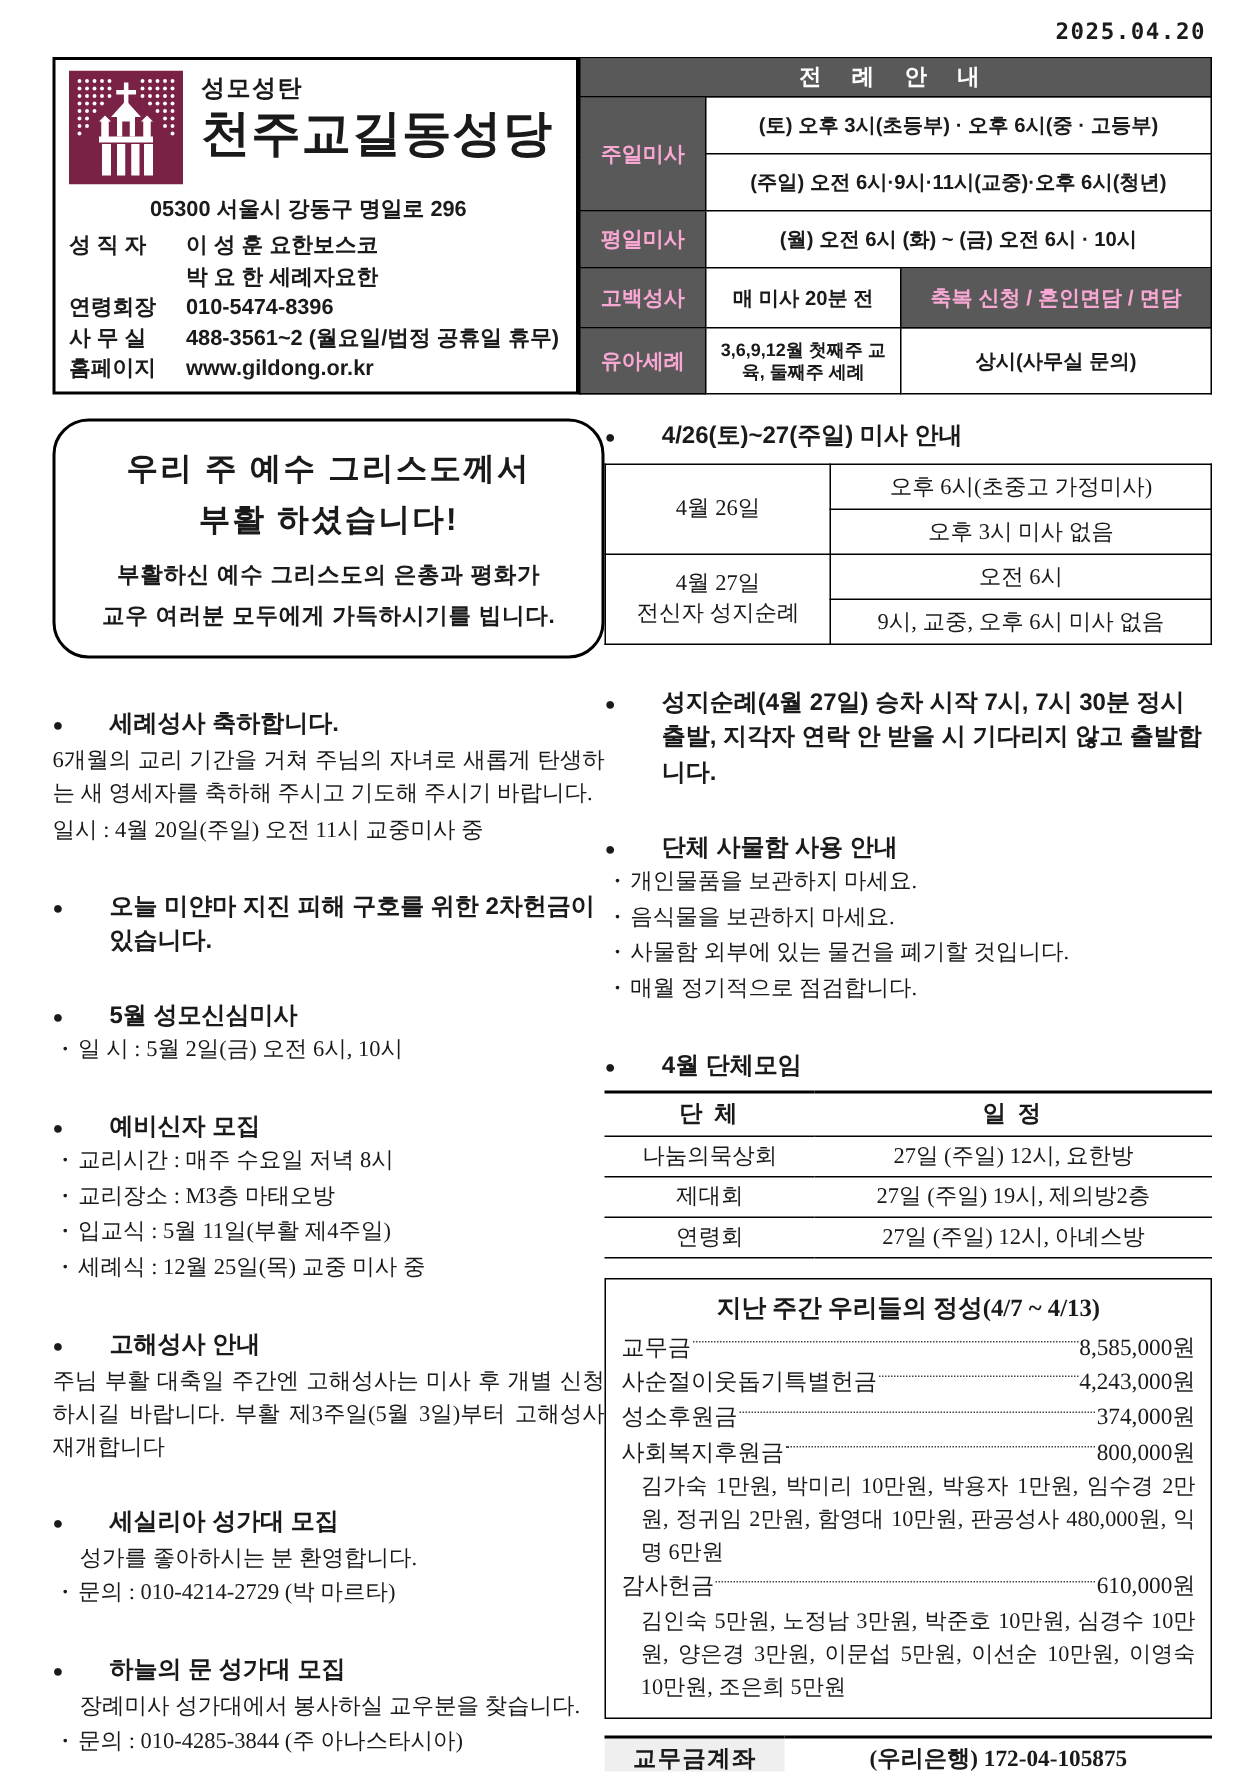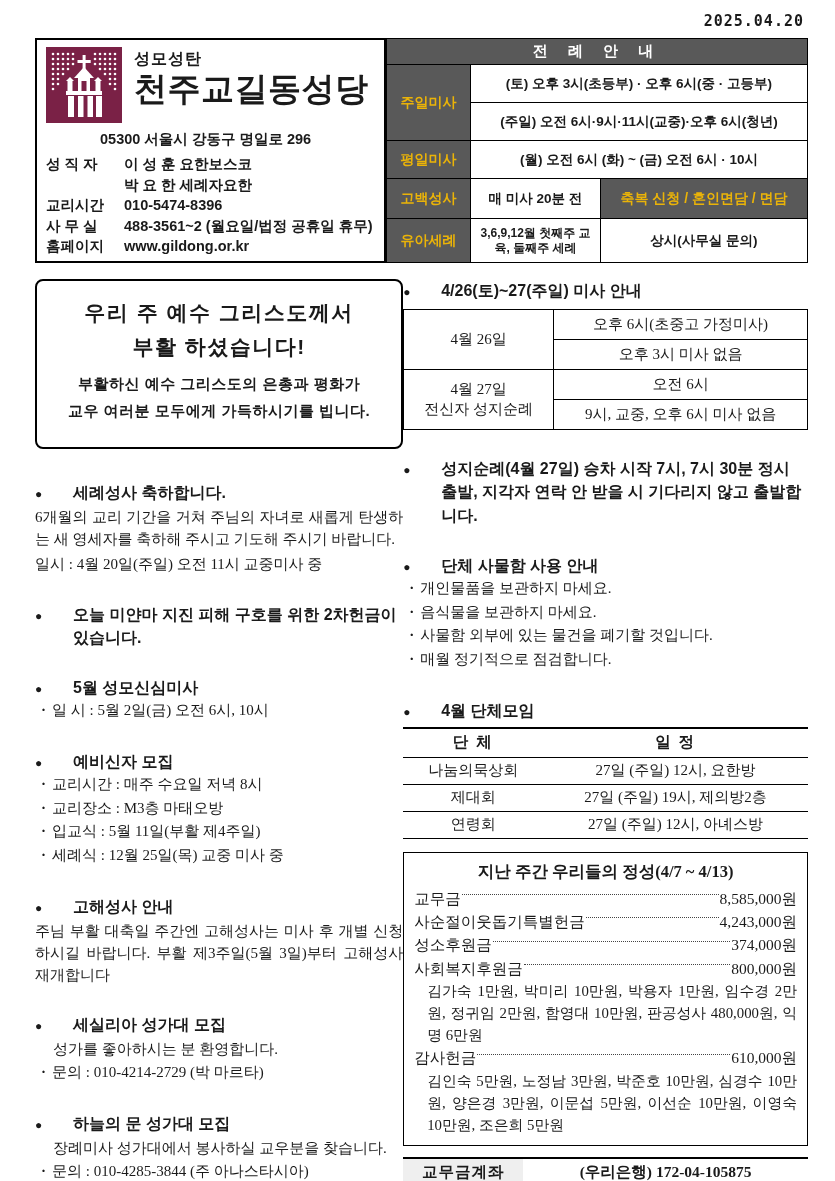--- a/index.html
+++ b/index.html
@@ -21,31 +21,31 @@
   .contact-row { display:flex; font-size:14.5px; line-height:1.42; }
   .contact-label { width:78px; font-weight:700; white-space:pre; }
   .contact-value { font-weight:600; }
 
   table { border-collapse:collapse; table-layout:fixed; }
   .liturgy { width:421px; }
   .liturgy td { border:1.6px solid #000; text-align:center; vertical-align:middle;
     font-size:13.5px; font-weight:600; padding:2px 2px; }
   .liturgy .hdr { background:#595959; color:#fff; font-weight:700; font-size:15px;
     letter-spacing:8px; height:26px; }
-  .liturgy .lbl { background:#595959; color:#eab308; font-weight:700; font-size:14px; }
+  .liturgy .lbl { background:#595959; color:#f9a8d4; font-weight:700; font-size:14px; }
   .liturgy .small { font-size:12px; line-height:1.25; font-weight:600; }
   .r38 { height:38px; } .r40 { height:40px; } .r44 { height:44px; }
 
   
   .columns { display:flex; justify-content:space-between; margin-top:16px; }
   .col-left { width:372px; }
   .col-right { width:409px; }
 
-  .easter-box { border:2.2px solid #000; border-radius:8px; text-align:center;
-    padding:15px 4px 23px; }
+  .easter-box { border:2.2px solid #000; border-radius:24px; text-align:center;
+    padding:15px 4px 13px; }
   .easter-main { font-size:21px; font-weight:800; letter-spacing:1.5px; line-height:1.6; }
   .easter-sub { font-size:15px; font-weight:700; line-height:1.8; margin-top:7px; letter-spacing:0.5px; }
 
   .section { margin-top:27px; }
   .section.first { margin-top:32px; }
   .sec-title { display:flex; font-weight:700; font-size:16px; line-height:1.45;gap:16px; }
   .sec-title .mk { flex:0 0 22px; }
   .sec-title .mk::before { content:"●"; font-size:12px; }
   .para { font-family:"Liberation Serif", serif; font-size:15px; line-height:1.45;
     text-align:justify; margin-top:3px; }
@@ -193,21 +193,21 @@
       <div>
         <div class="contact-row">
           <span class="contact-label">성 직 자</span>
           <span class="contact-value">이 성 훈 요한보스코</span>
         </div>
         <div class="contact-row">
           <span class="contact-label"></span>
           <span class="contact-value">박 요 한 세례자요한</span>
         </div>
         <div class="contact-row">
-          <span class="contact-label">교리시간</span>
+          <span class="contact-label">연령회장</span>
           <span class="contact-value">010-5474-8396</span>
         </div>
         <div class="contact-row">
           <span class="contact-label">사 무 실</span>
           <span class="contact-value">488-3561~2 (월요일/법정 공휴일 휴무)</span>
         </div>
         <div class="contact-row">
           <span class="contact-label">홈페이지</span>
           <span class="contact-value">www.gildong.or.kr</span>
         </div>

